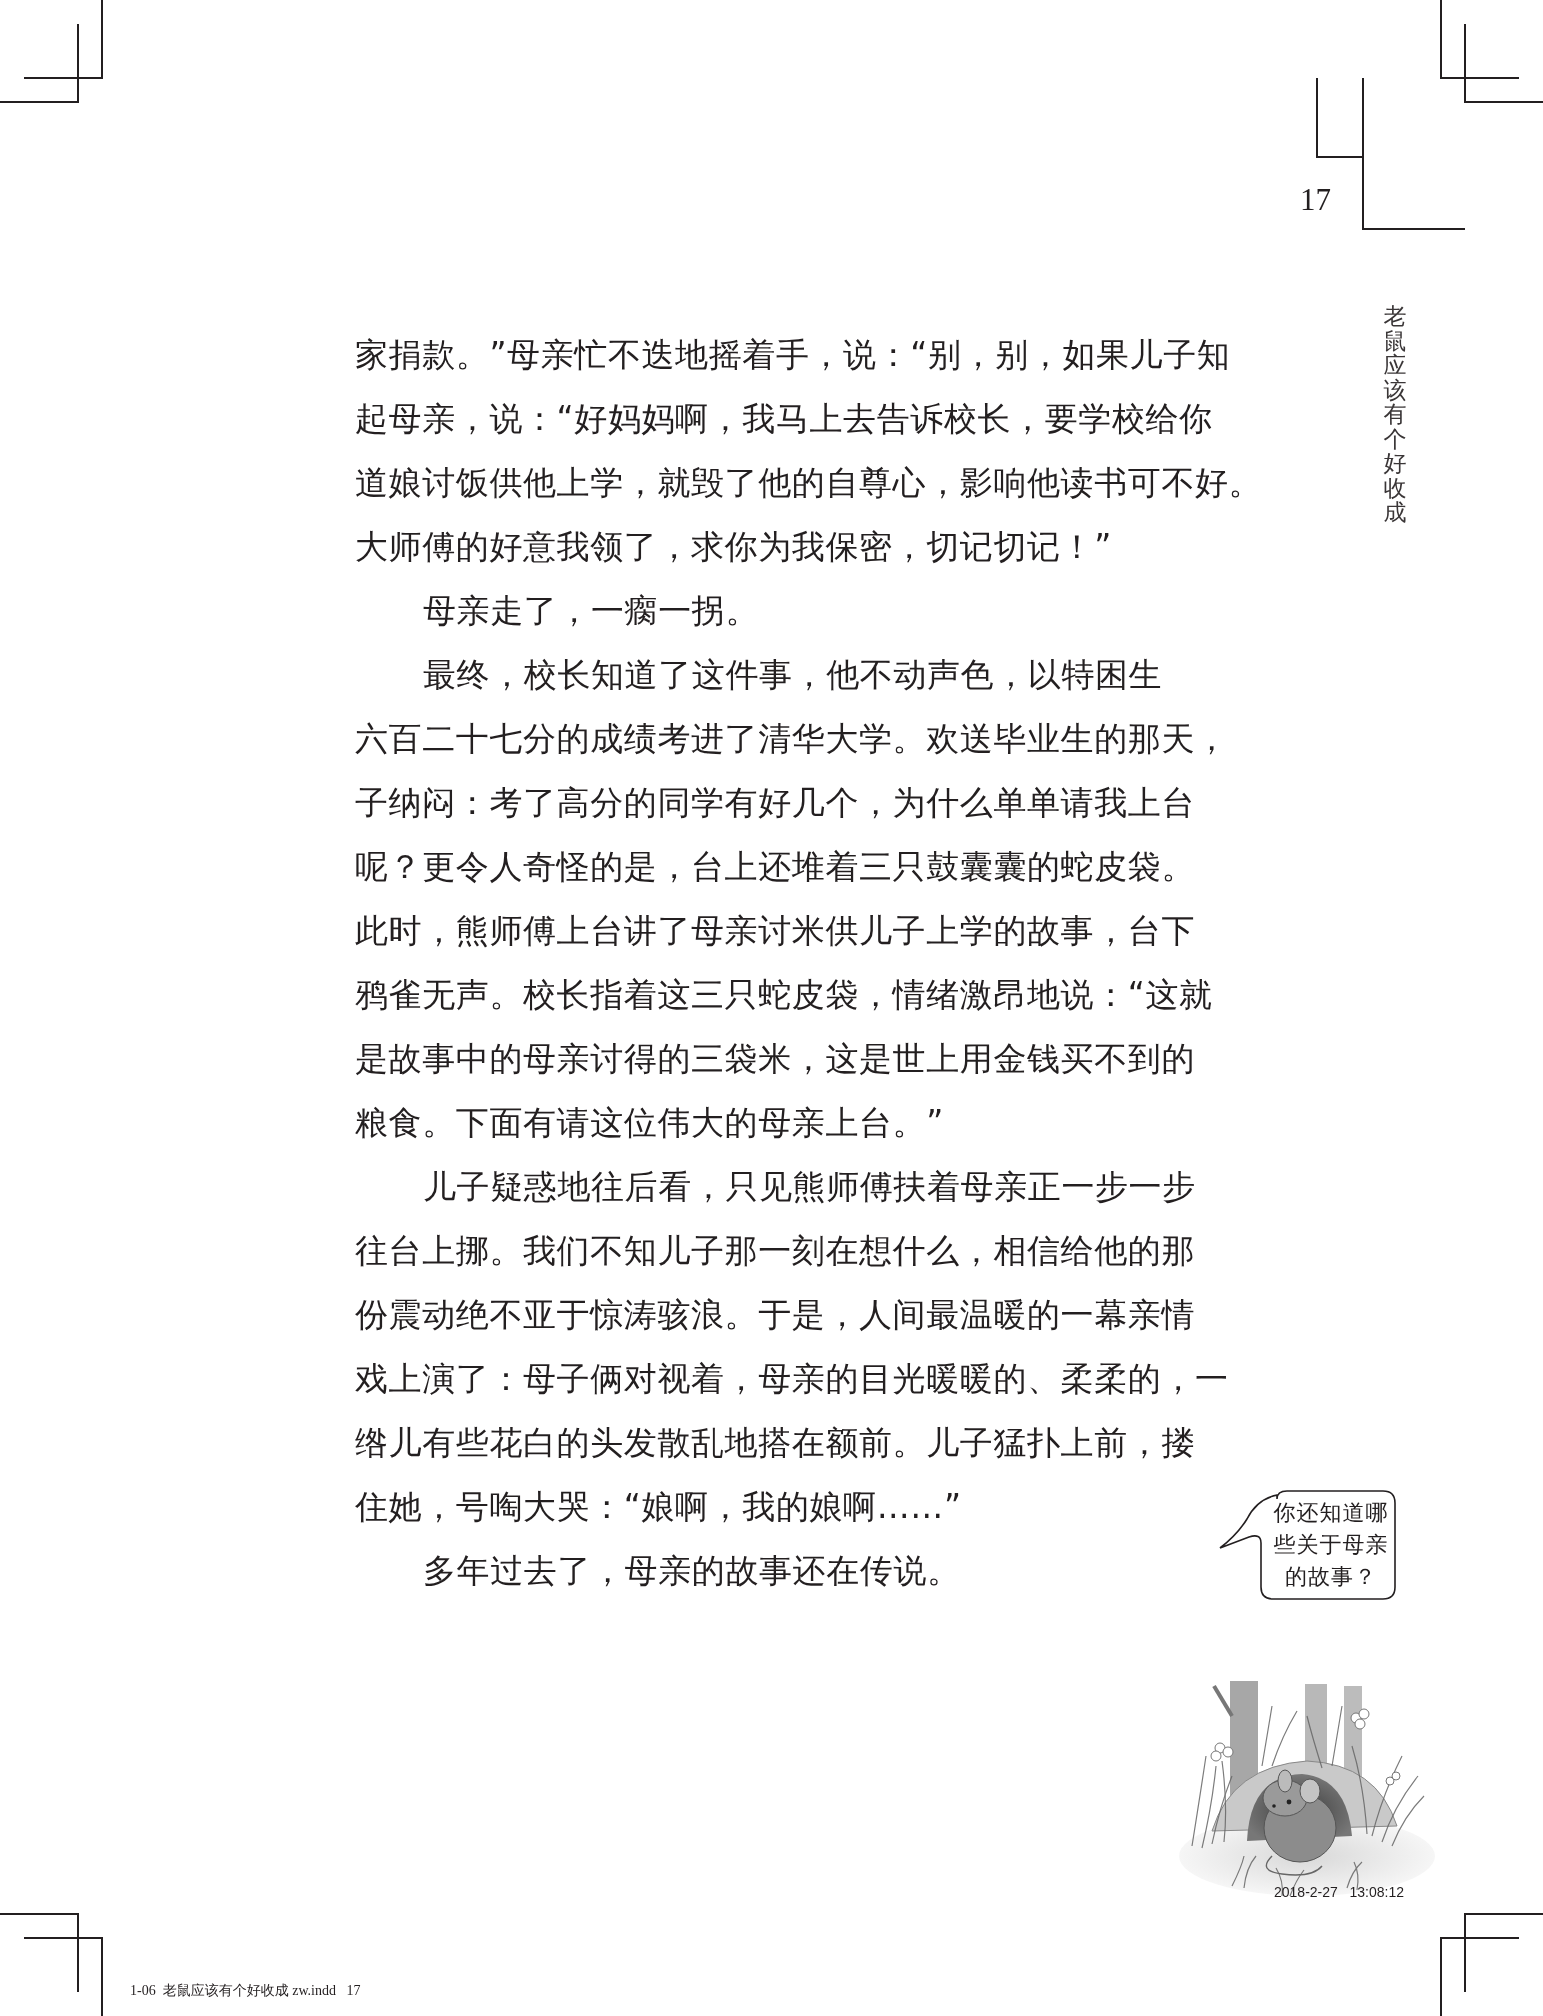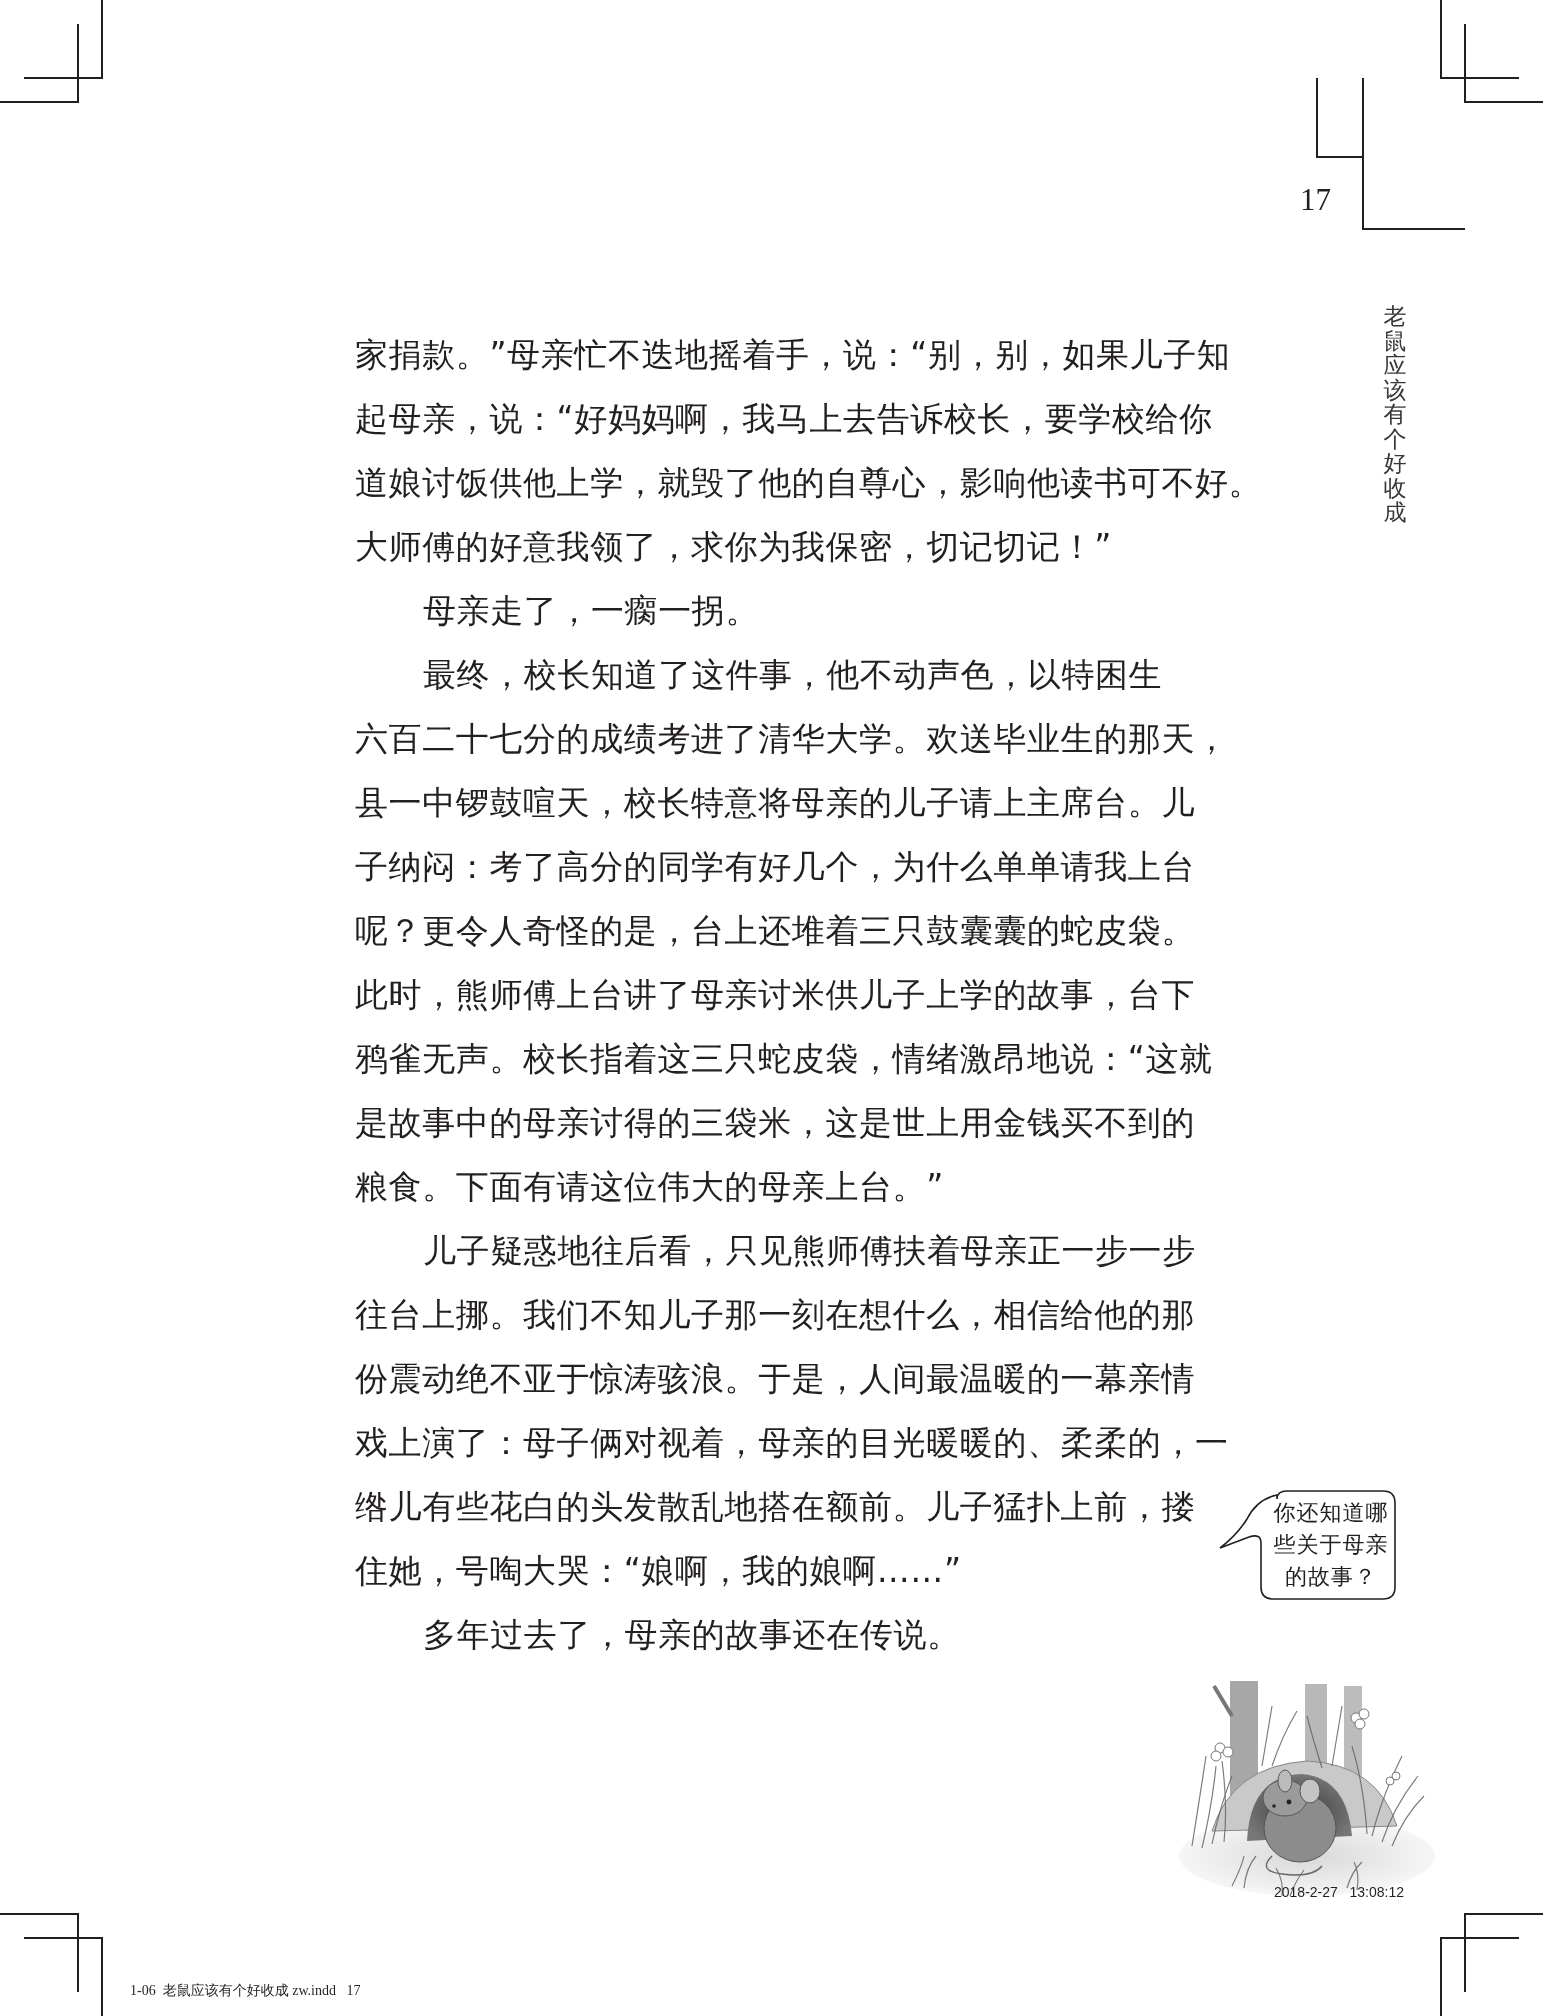--- a/index.html
+++ b/index.html
@@ -84,21 +84,20 @@
 <div class="running-title">老鼠应该有个好收成</div>
 
 <div class="body-text" id="body-text">
     <span class="body-line">家捐款。”母亲忙不迭地摇着手，说：“别，别，如果儿子知</span>
     <span class="body-line">起母亲，说：“好妈妈啊，我马上去告诉校长，要学校给你</span>
     <span class="body-line">道娘讨饭供他上学，就毁了他的自尊心，影响他读书可不好。</span>
     <span class="body-line">大师傅的好意我领了，求你为我保密，切记切记！”</span>
     <span class="body-line indent">母亲走了，一瘸一拐。</span>
     <span class="body-line indent">最终，校长知道了这件事，他不动声色，以特困生</span>
     <span class="body-line">六百二十七分的成绩考进了清华大学。欢送毕业生的那天，</span>
-    <span class="body-line">县一中锣鼓喧天，校长特意将母亲的儿子请上主席台。儿</span>
     <span class="body-line">子纳闷：考了高分的同学有好几个，为什么单单请我上台</span>
     <span class="body-line">呢？更令人奇怪的是，台上还堆着三只鼓囊囊的蛇皮袋。</span>
     <span class="body-line">此时，熊师傅上台讲了母亲讨米供儿子上学的故事，台下</span>
     <span class="body-line">鸦雀无声。校长指着这三只蛇皮袋，情绪激昂地说：“这就</span>
     <span class="body-line">是故事中的母亲讨得的三袋米，这是世上用金钱买不到的</span>
     <span class="body-line">粮食。下面有请这位伟大的母亲上台。”</span>
     <span class="body-line indent">儿子疑惑地往后看，只见熊师傅扶着母亲正一步一步</span>
     <span class="body-line">往台上挪。我们不知儿子那一刻在想什么，相信给他的那</span>
     <span class="body-line">份震动绝不亚于惊涛骇浪。于是，人间最温暖的一幕亲情</span>
     <span class="body-line">戏上演了：母子俩对视着，母亲的目光暖暖的、柔柔的，一</span>

